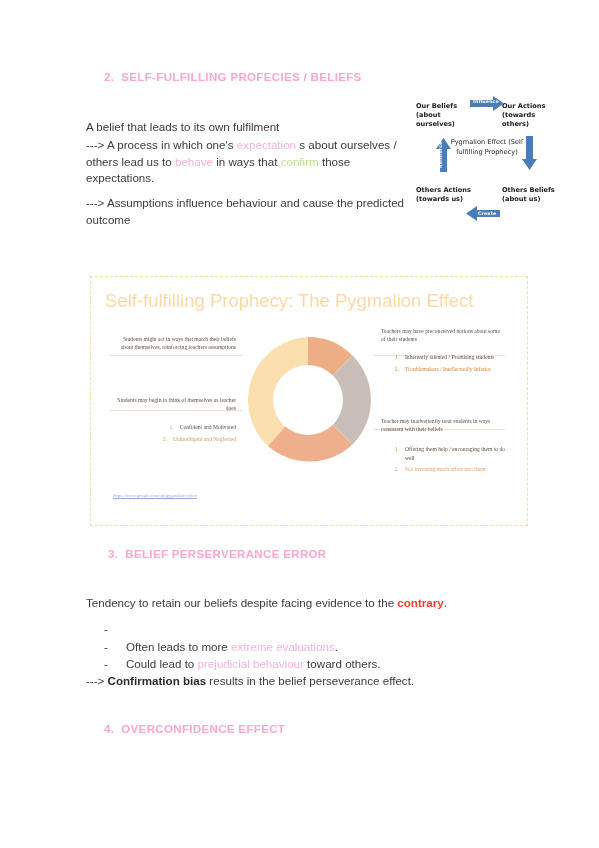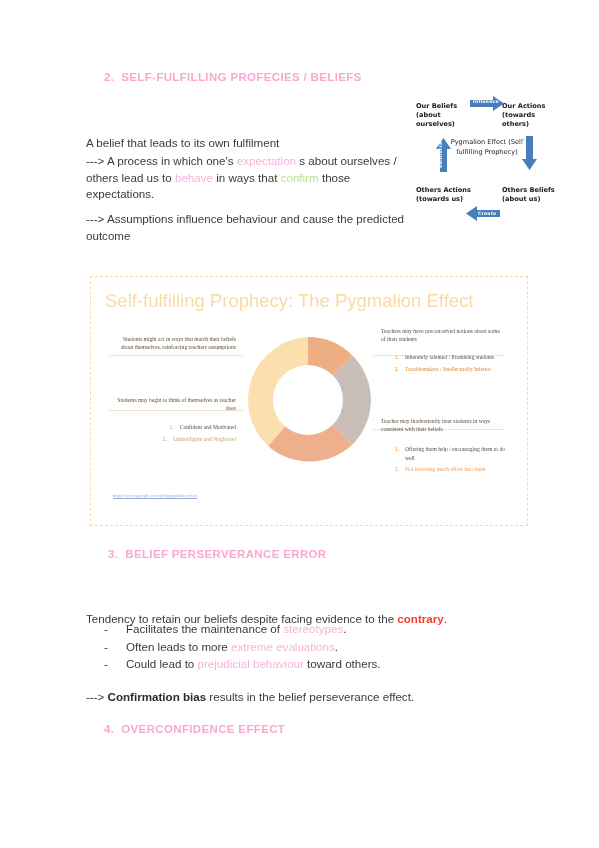--- a/index.html
+++ b/index.html
@@ -13,21 +13,21 @@
   
   .section-head{
     position:absolute;
     font-size:11.5px;letter-spacing:0.35px;
     color:#f9a7d0;font-weight:600;
   }
   .section-head .num{margin-right:7px;}
 
   
   .body-line{
-    position:absolute;font-size:11.6px;line-height:16.5px;color:#3b3b3b;margin-top:16px;
+    position:absolute;font-size:11.6px;line-height:16.5px;color:#3b3b3b;
   }
   .pink{color:#f7b2d9;}
   .green{color:#bedd8f;}
   .red{color:#ff3a2d;font-weight:bold;}
   .bold{font-weight:700;color:#2b2b2b;}
 
   .bullets{position:absolute;font-size:11.6px;line-height:17.5px;color:#3b3b3b;}
   .bullets .row{display:flex;}
   .bullets .dash{width:22px;flex:none;}
 
@@ -240,21 +240,20 @@
     <span class="num">3.</span><span>BELIEF PERSERVERANCE ERROR</span>
   </div>
 
   <div class="body-line" style="left:86px;top:595px;width:430px;">
     <span>Tendency to retain our beliefs despite facing evidence to the </span><span class="red">contrary</span><span>.</span>
   </div>
 
   <div class="bullets" style="left:104px;top:620px;width:400px;">
     <div class="row">
       <span class="dash">-</span>
-      <span><span>Facilitates the maintenance of </span><span class="pink">stereotypes</span><span>.</span></span>
     </div>
     <div class="row">
       <span class="dash">-</span>
       <span><span>Often leads to more </span><span class="pink">extreme evaluations</span><span>.</span></span>
     </div>
     <div class="row">
       <span class="dash">-</span>
       <span><span>Could lead to </span><span class="pink">prejudicial behaviour</span><span> toward others.</span></span>
     </div>
   </div>

